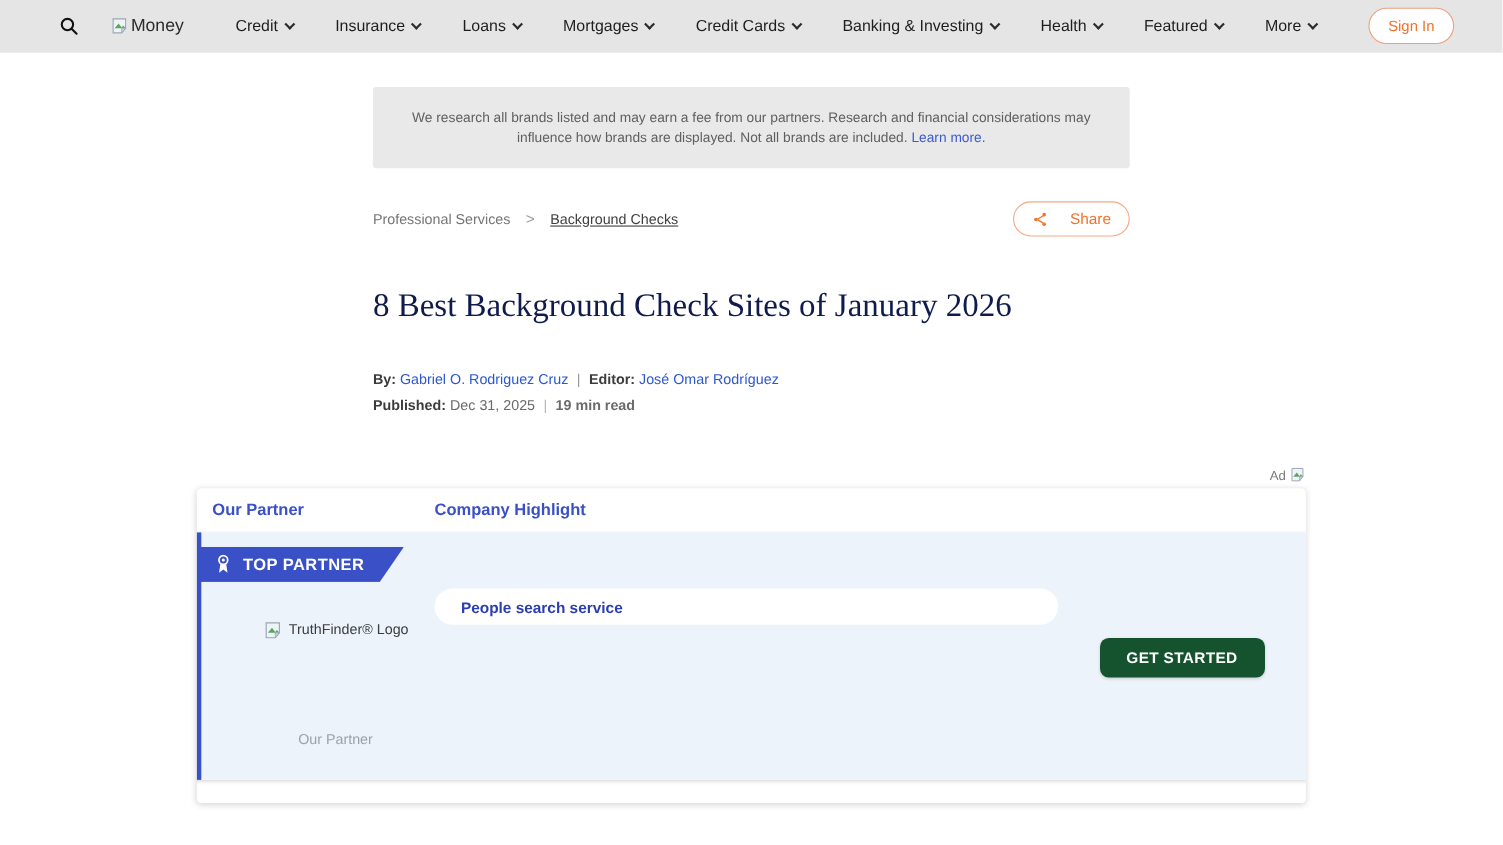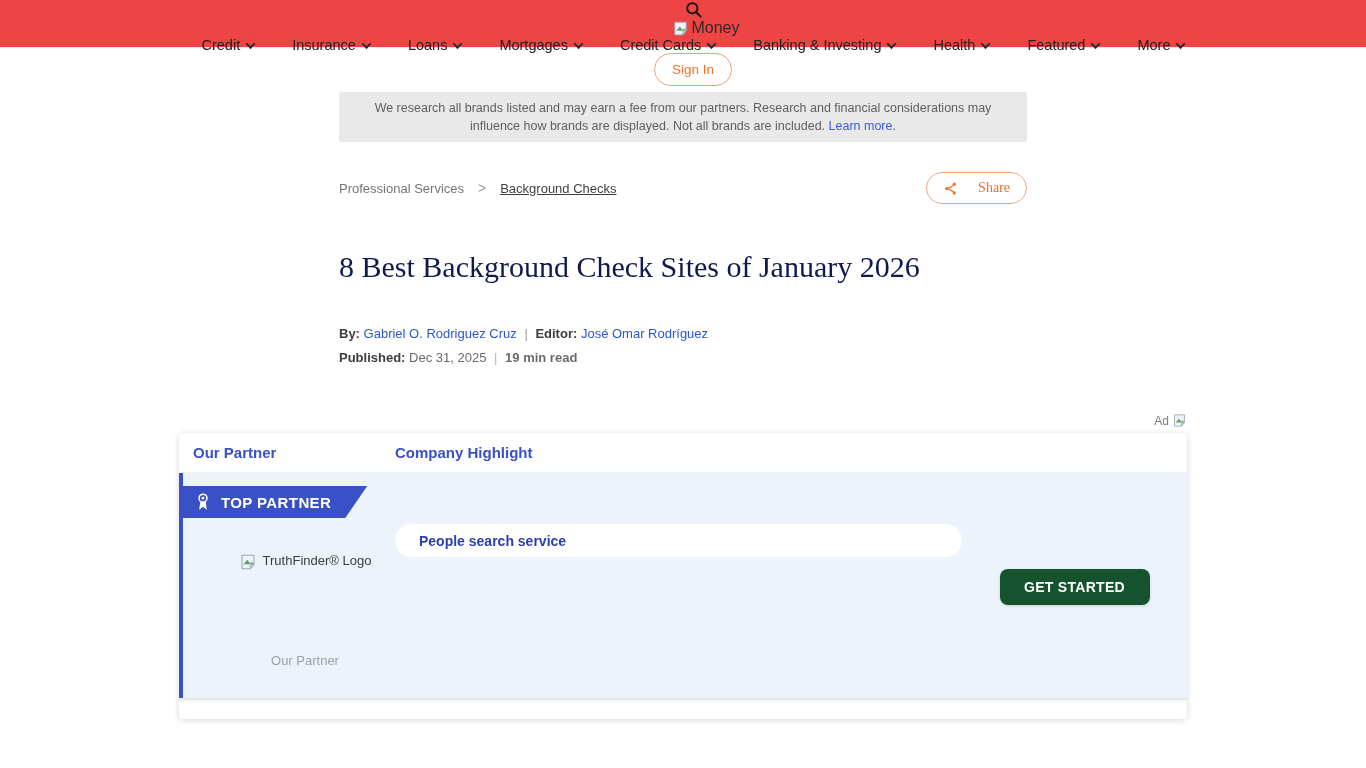--- a/index.html
+++ b/index.html
@@ -1,44 +1,44 @@
 <!DOCTYPE html>
 <html><head>
 <meta charset="utf-8">
 <style>
   * { margin: 0; padding: 0; box-sizing: border-box; }
   html, body { width: 1366px; height: 768px; overflow: hidden; background: #ffffff;
     font-family: "Liberation Sans", sans-serif; }
 
   
-  .topbar { height: 48px; display: flex; align-items: center; background: #ef4444;
-    border-bottom: 1px solid #ebebeb; padding: 0 44px 0 64px; flex-direction: column; }
+  .topbar { height: 48px; display: flex; align-items: center; background: #e5e5e5;
+    border-bottom: 1px solid #ebebeb; padding: 0 44px 0 50px; }
   .search-btn { width: 24px; height: 24px; display: flex; align-items: center; justify-content: center;
     cursor: pointer; background: none; border: none; }
   .logo { display: flex; align-items: center; gap: 2px; margin-left: 26px; font-size: 16px; color: #2b2b2b; }
   .nav { flex: 1; display: flex; justify-content: center; align-items: center; gap: 38px; }
   .nav-item { display: flex; align-items: center; gap: 7px; font-size: 14.5px; color: #1e1e1e; cursor: pointer; white-space: nowrap; }
   .chev { width: 7px; height: 7px; border-right: 2px solid #2b2b2b; border-bottom: 2px solid #2b2b2b;
     transform: rotate(45deg) translate(-1px,-1px); display: inline-block; }
   .signin-btn { border: 1px solid #f0a079; color: #f0732c; background: #fff; font-size: 13.5px;
     padding: 8px 17px; border-radius: 18px; cursor: pointer; font-family: inherit; }
 
   
   .col { width: 688px; margin: 0 auto; }
 
-  .disclaimer { margin-top: 44px; background: #e9e9e9; border-radius: 3px; padding: 7px 22px;
+  .disclaimer { margin-top: 31px; background: #e9e9e9; border-radius: 3px; padding: 19px 22px;
     font-size: 12.5px; line-height: 18px; color: #606060; text-align: center; }
   .disclaimer a { color: #3b5bd6; text-decoration: none; cursor: pointer; }
 
   .crumb-row { margin-top: 30px; display: flex; justify-content: space-between; align-items: center; }
   .crumbs { display: flex; align-items: center; gap: 14px; font-size: 13px; color: #757575; }
   .crumb-current { color: #3f3f3f; text-decoration: underline; cursor: pointer; }
   .crumb-sep { color: #9a9a9a; font-size: 14px; }
   .share-btn { display: flex; align-items: center; gap: 20px; border: 1px solid #f4a983; background: #fff;
-    color: #f0732c; font-size: 14px; padding: 7px 16px; border-radius: 17px; cursor: pointer; font-family: Liberation Serif, serif; }
+    color: #f0732c; font-size: 14px; padding: 7px 16px; border-radius: 17px; cursor: pointer; font-family: Liberation Sans, sans-serif; }
 
   .title { margin-top: 34px; font-family: "Liberation Serif", serif; font-weight: 400;
     font-size: 30px; line-height: 58px; color: #101b4d; }
 
   .byline { margin-top: 30px; font-size: 13px; color: #3c3c3c; }
   .byline b { color: #3c3c3c; }
   .byline a { color: #2b57d0; text-decoration: none; cursor: pointer; }
   .byline .sep { color: #9a9a9a; margin: 0 4px; }
   .publine { margin-top: 9px; font-size: 13px; color: #6b6b6b; }
   .publine b.lab { color: #3c3c3c; }

